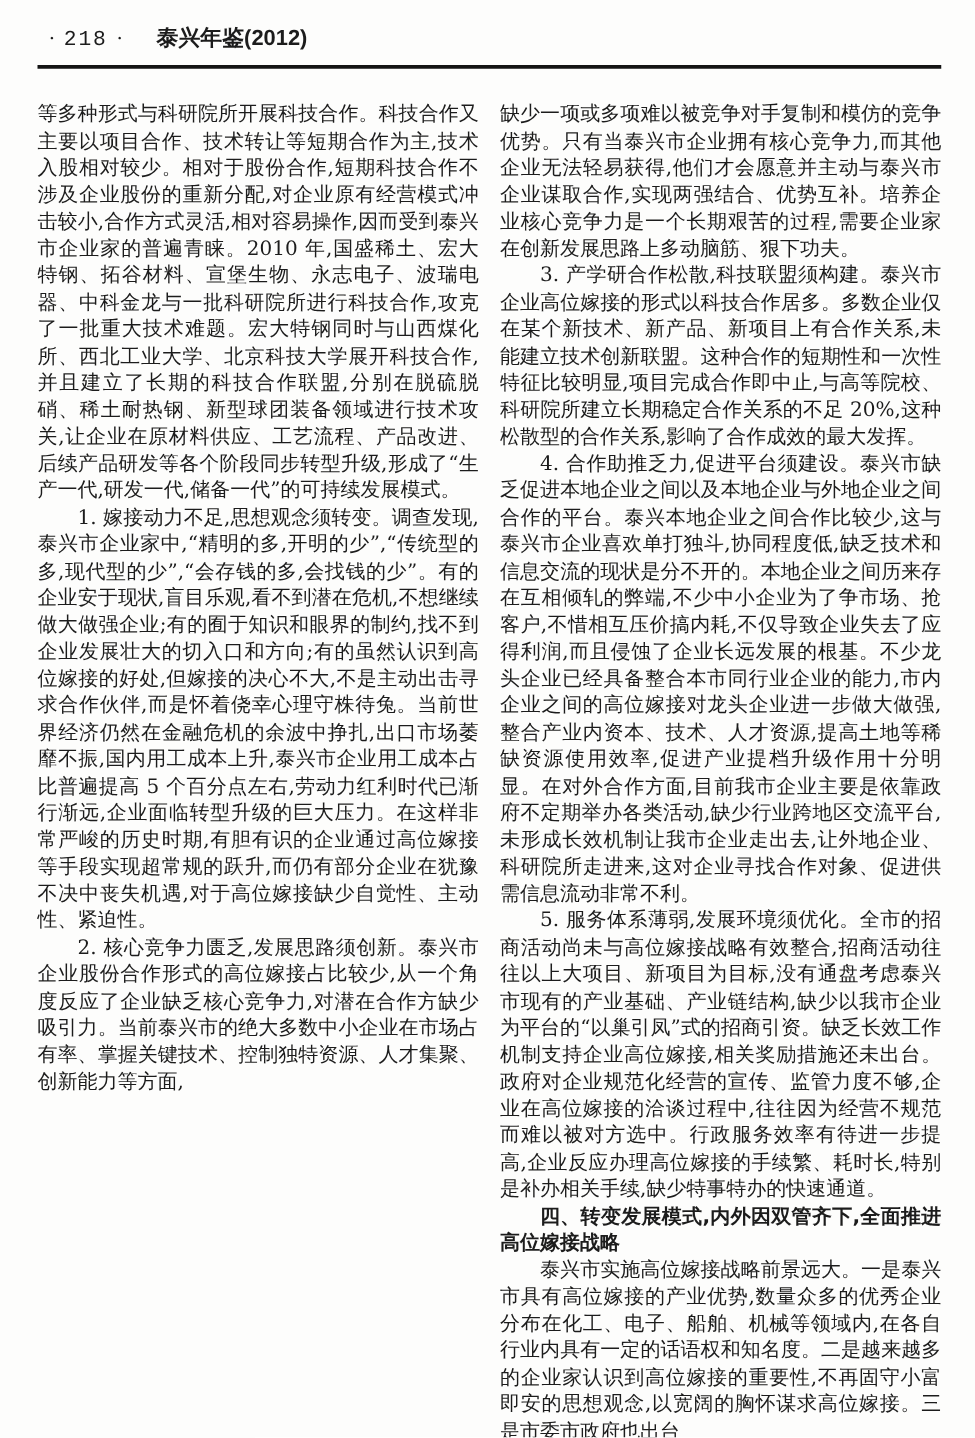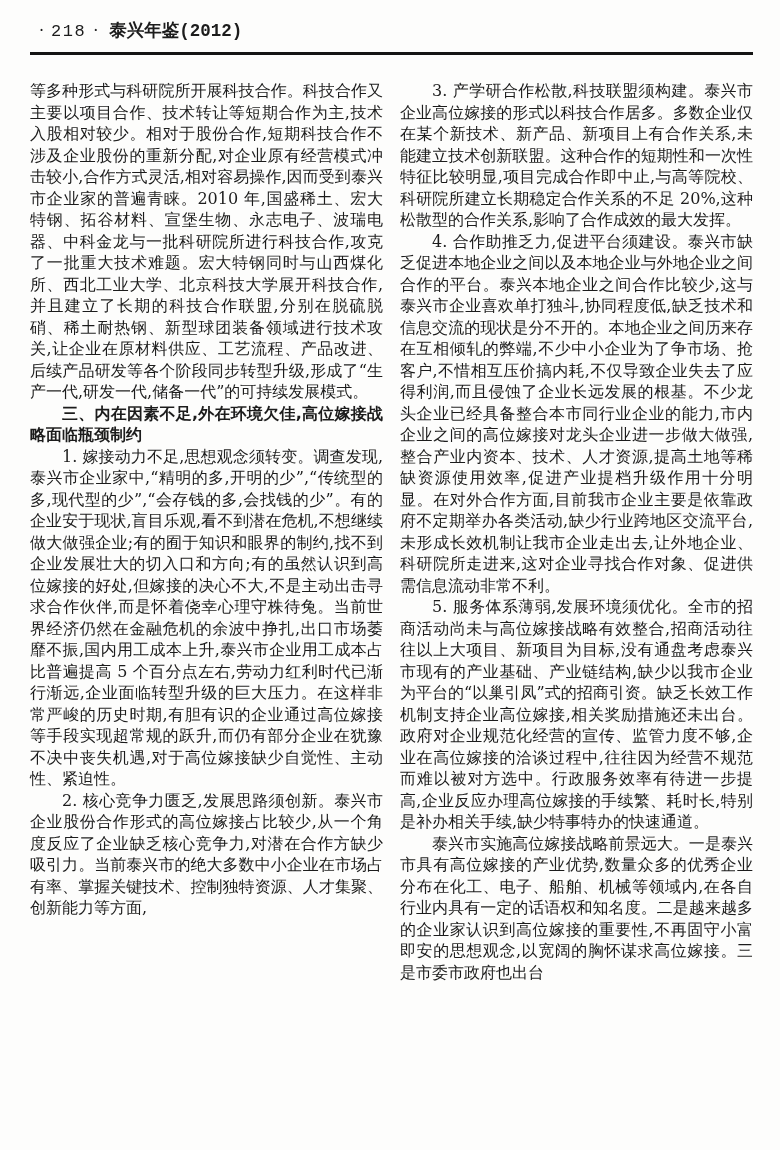--- a/index.html
+++ b/index.html
@@ -20,23 +20,23 @@
     display: flex;
     align-items: baseline;
     height: 30px;
     font-size: 17px;
     padding-left: 2px;
   }
   .page-marker { font-size: 16px; padding: 0 7px; }
   .page-number { font-size: 17px; letter-spacing: 1.5px; font-family: Liberation Mono, monospace; }
   .book-title {
     font-weight: bold;
-    font-family: Liberation Mono, monospace;
+    font-family: Liberation Sans, sans-serif;
     font-size: 17.5px;
-    margin-left: 4px;
+    margin-left: 20px;
   }
 
   .header-rule {
     border: none;
     height: 3px;
     background: #141414;
     margin-top: 4px;
   }
 
   .columns {
@@ -69,26 +69,27 @@
     <span class="page-marker">·</span>
     <span class="book-title">泰兴年鉴(2012)</span>
   </header>
 
   <hr class="header-rule">
 
   <div class="columns">
 
     <div class="col">
       <p class="cont">等多种形式与科研院所开展科技合作。科技合作又主要以项目合作、技术转让等短期合作为主,技术入股相对较少。相对于股份合作,短期科技合作不涉及企业股份的重新分配,对企业原有经营模式冲击较小,合作方式灵活,相对容易操作,因而受到泰兴市企业家的普遍青睐。2010 年,国盛稀土、宏大特钢、拓谷材料、宣堡生物、永志电子、波瑞电器、中科金龙与一批科研院所进行科技合作,攻克了一批重大技术难题。宏大特钢同时与山西煤化所、西北工业大学、北京科技大学展开科技合作,并且建立了长期的科技合作联盟,分别在脱硫脱硝、稀土耐热钢、新型球团装备领域进行技术攻关,让企业在原材料供应、工艺流程、产品改进、后续产品研发等各个阶段同步转型升级,形成了“生产一代,研发一代,储备一代”的可持续发展模式。</p>
-      <p class="heading">三、内在因素不足,外在环境欠佳,高位嫁接战略面临瓶颈制约</p>
       <p>1. 嫁接动力不足,思想观念须转变。调查发现,泰兴市企业家中,“精明的多,开明的少”,“传统型的多,现代型的少”,“会存钱的多,会找钱的少”。有的企业安于现状,盲目乐观,看不到潜在危机,不想继续做大做强企业;有的囿于知识和眼界的制约,找不到企业发展壮大的切入口和方向;有的虽然认识到高位嫁接的好处,但嫁接的决心不大,不是主动出击寻求合作伙伴,而是怀着侥幸心理守株待兔。当前世界经济仍然在金融危机的余波中挣扎,出口市场萎靡不振,国内用工成本上升,泰兴市企业用工成本占比普遍提高 5 个百分点左右,劳动力红利时代已渐行渐远,企业面临转型升级的巨大压力。在这样非常严峻的历史时期,有胆有识的企业通过高位嫁接等手段实现超常规的跃升,而仍有部分企业在犹豫不决中丧失机遇,对于高位嫁接缺少自觉性、主动性、紧迫性。</p>
       <p>2. 核心竞争力匮乏,发展思路须创新。泰兴市企业股份合作形式的高位嫁接占比较少,从一个角度反应了企业缺乏核心竞争力,对潜在合作方缺少吸引力。当前泰兴市的绝大多数中小企业在市场占有率、掌握关键技术、控制独特资源、人才集聚、创新能力等方面,</p>
     </div>
 
     <div class="col">
+      <p class="cont">缺少一项或多项难以被竞争对手复制和模仿的竞争优势。只有当泰兴市企业拥有核心竞争力,而其他企业无法轻易获得,他们才会愿意并主动与泰兴市企业谋取合作,实现两强结合、优势互补。培养企业核心竞争力是一个长期艰苦的过程,需要企业家在创新发展思路上多动脑筋、狠下功夫。</p>
       <p>3. 产学研合作松散,科技联盟须构建。泰兴市企业高位嫁接的形式以科技合作居多。多数企业仅在某个新技术、新产品、新项目上有合作关系,未能建立技术创新联盟。这种合作的短期性和一次性特征比较明显,项目完成合作即中止,与高等院校、科研院所建立长期稳定合作关系的不足 20%,这种松散型的合作关系,影响了合作成效的最大发挥。</p>
       <p>4. 合作助推乏力,促进平台须建设。泰兴市缺乏促进本地企业之间以及本地企业与外地企业之间合作的平台。泰兴本地企业之间合作比较少,这与泰兴市企业喜欢单打独斗,协同程度低,缺乏技术和信息交流的现状是分不开的。本地企业之间历来存在互相倾轧的弊端,不少中小企业为了争市场、抢客户,不惜相互压价搞内耗,不仅导致企业失去了应得利润,而且侵蚀了企业长远发展的根基。不少龙头企业已经具备整合本市同行业企业的能力,市内企业之间的高位嫁接对龙头企业进一步做大做强,整合产业内资本、技术、人才资源,提高土地等稀缺资源使用效率,促进产业提档升级作用十分明显。在对外合作方面,目前我市企业主要是依靠政府不定期举办各类活动,缺少行业跨地区交流平台,未形成长效机制让我市企业走出去,让外地企业、科研院所走进来,这对企业寻找合作对象、促进供需信息流动非常不利。</p>
       <p>5. 服务体系薄弱,发展环境须优化。全市的招商活动尚未与高位嫁接战略有效整合,招商活动往往以上大项目、新项目为目标,没有通盘考虑泰兴市现有的产业基础、产业链结构,缺少以我市企业为平台的“以巢引凤”式的招商引资。缺乏长效工作机制支持企业高位嫁接,相关奖励措施还未出台。政府对企业规范化经营的宣传、监管力度不够,企业在高位嫁接的洽谈过程中,往往因为经营不规范而难以被对方选中。行政服务效率有待进一步提高,企业反应办理高位嫁接的手续繁、耗时长,特别是补办相关手续,缺少特事特办的快速通道。</p>
+      <p class="heading">四、转变发展模式,内外因双管齐下,全面推进高位嫁接战略</p>
       <p>泰兴市实施高位嫁接战略前景远大。一是泰兴市具有高位嫁接的产业优势,数量众多的优秀企业分布在化工、电子、船舶、机械等领域内,在各自行业内具有一定的话语权和知名度。二是越来越多的企业家认识到高位嫁接的重要性,不再固守小富即安的思想观念,以宽阔的胸怀谋求高位嫁接。三是市委市政府也出台</p>
     </div>
 
   </div>
 </div>
 
 </body></html>

